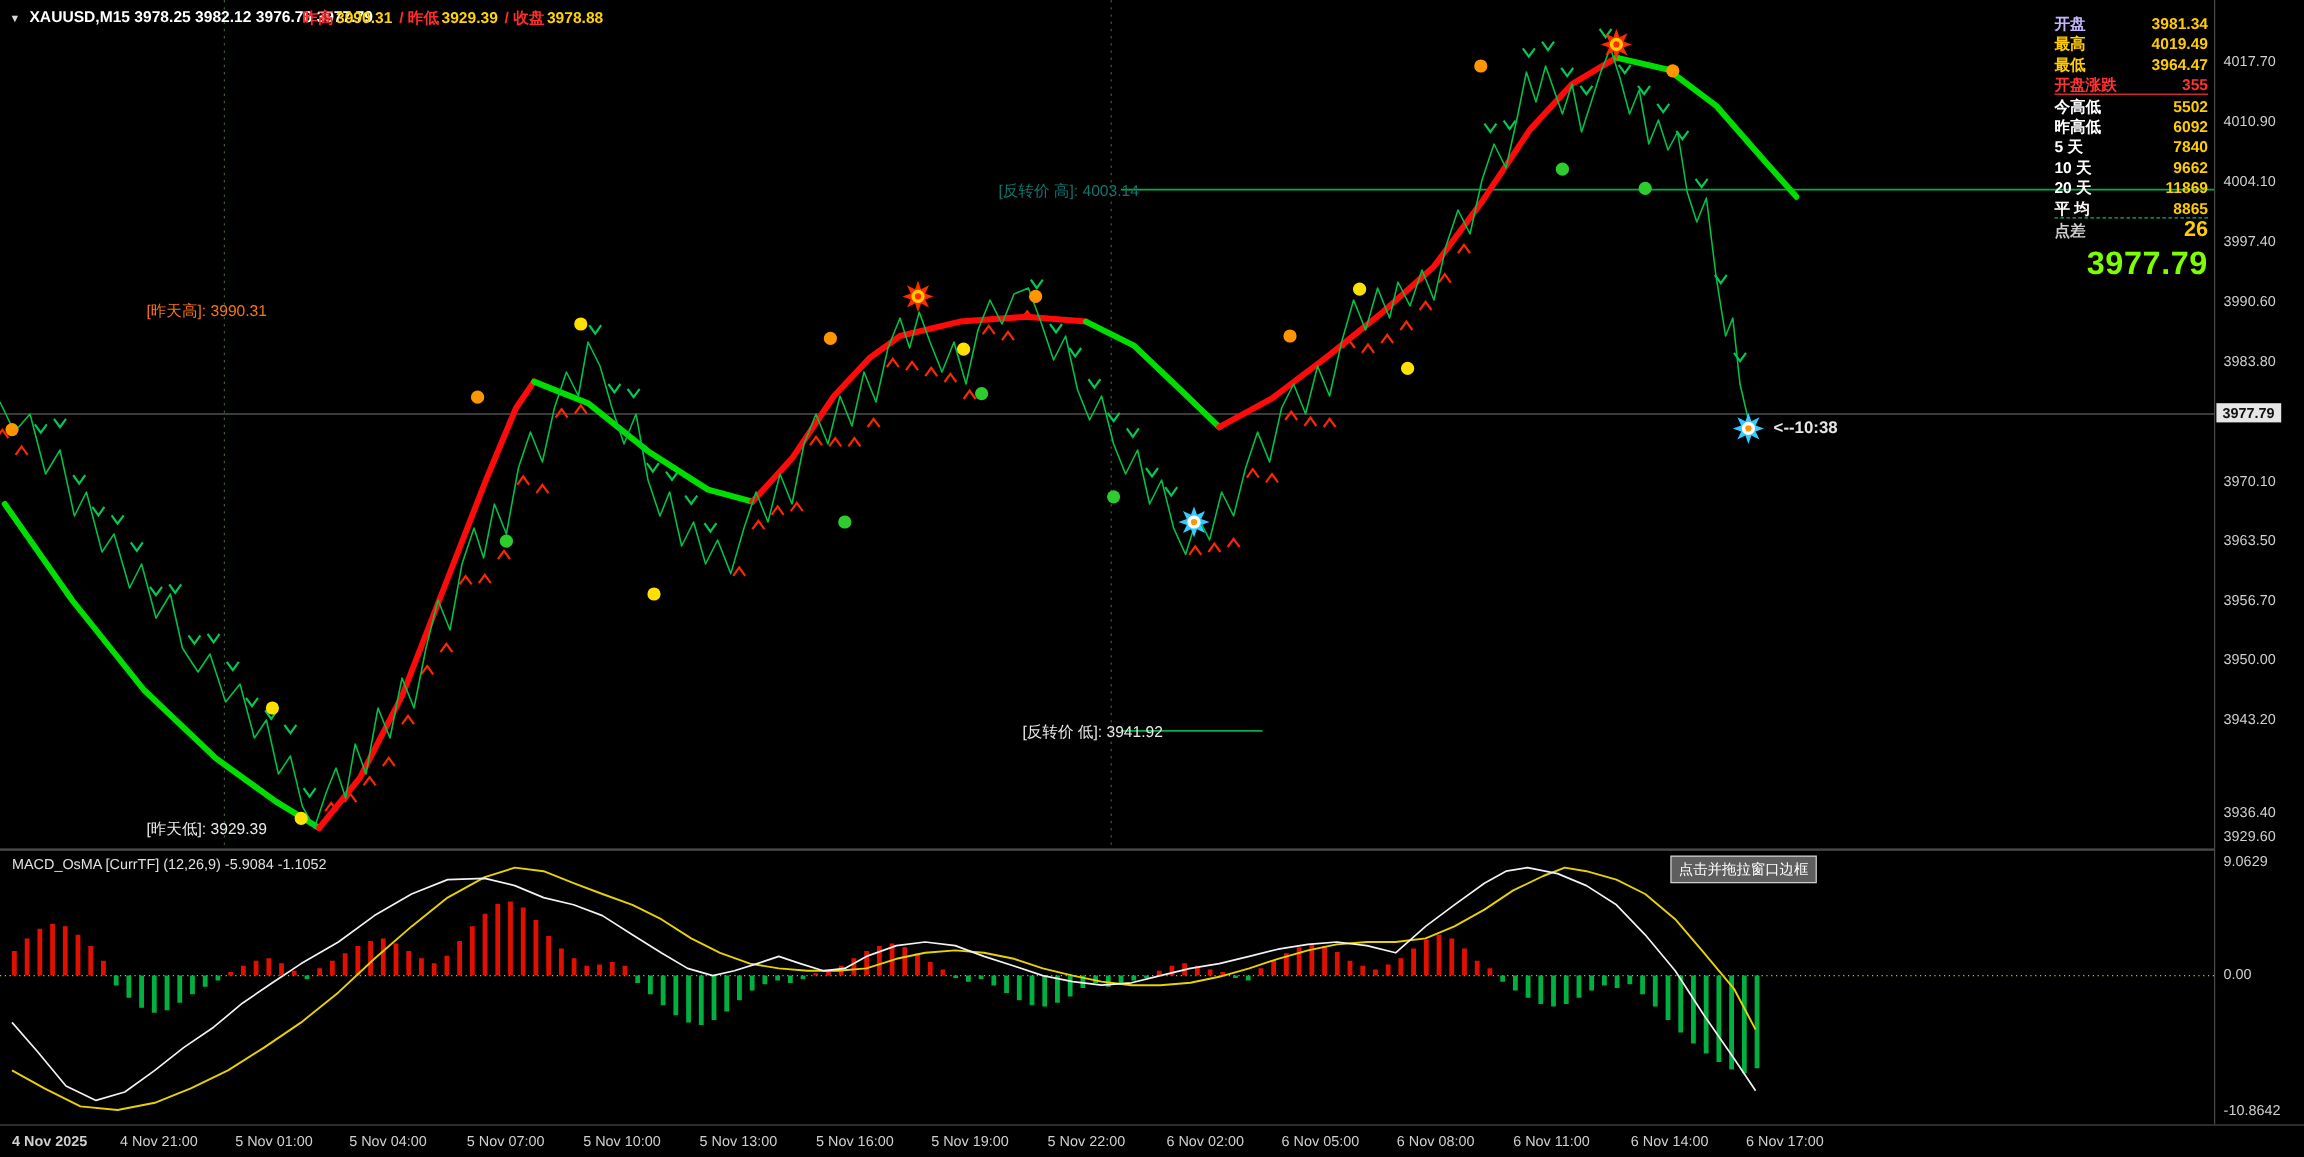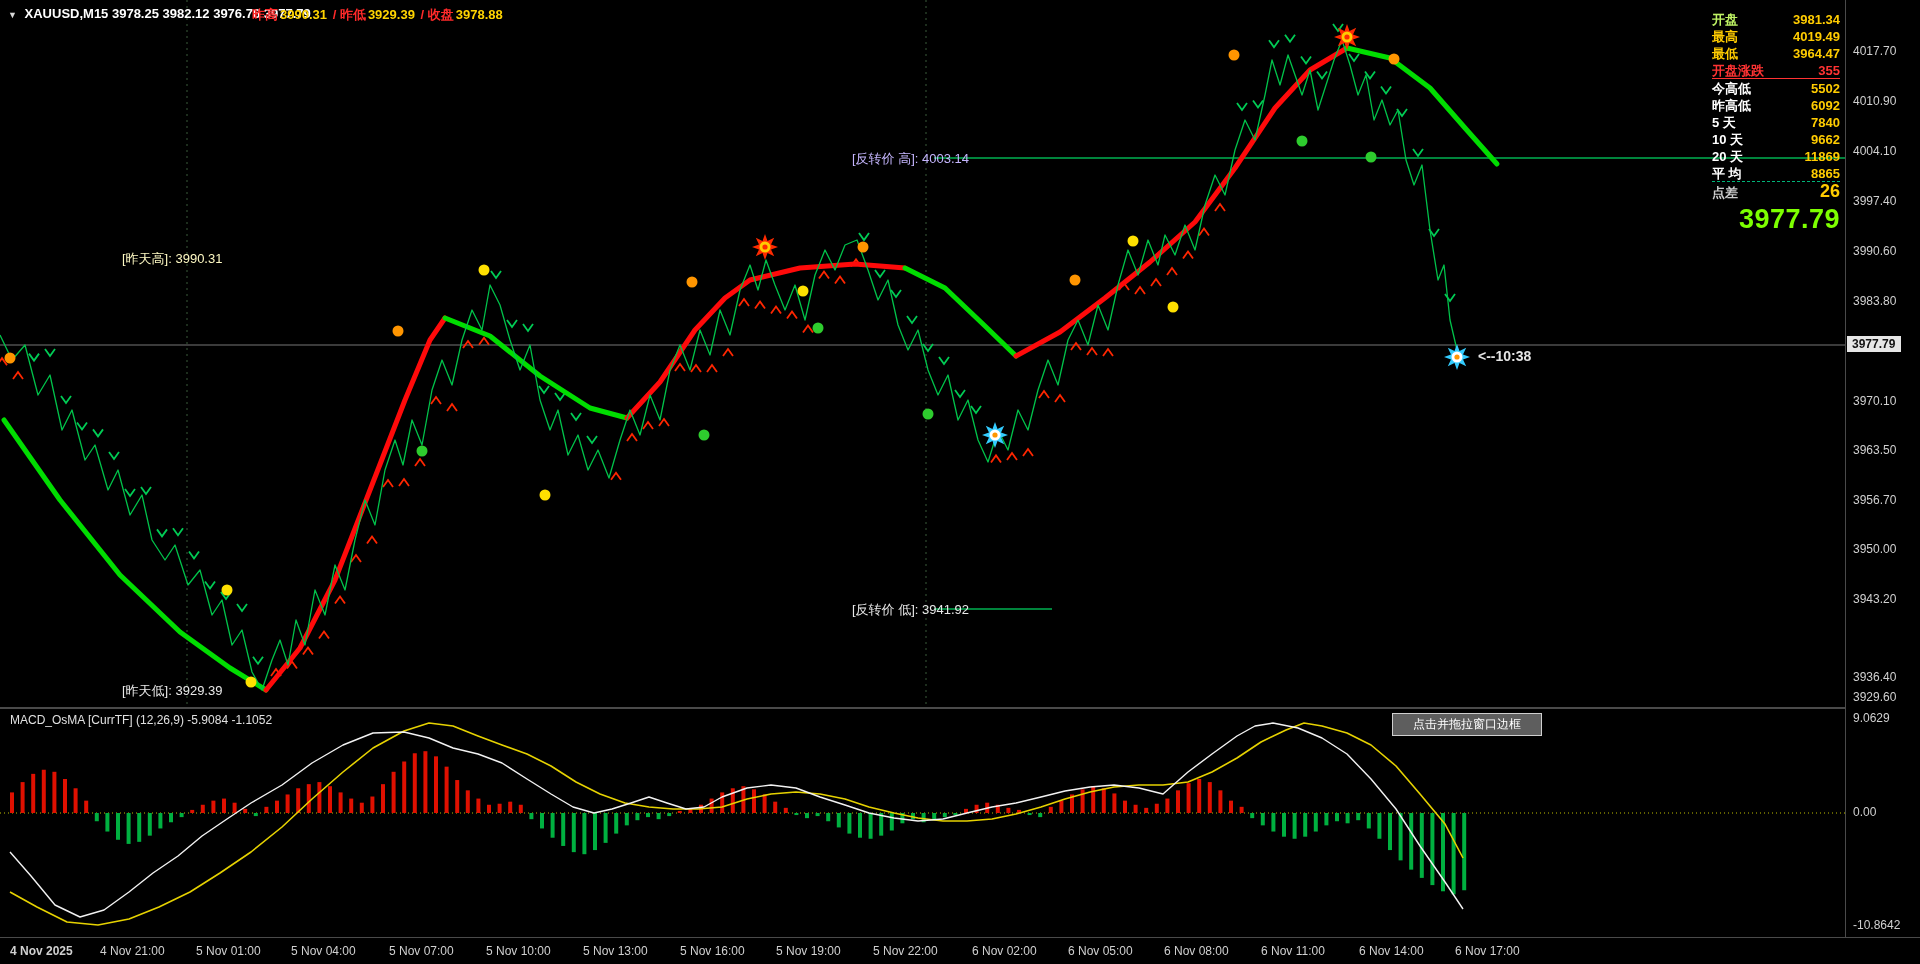--- a/index.html
+++ b/index.html
@@ -17,21 +17,21 @@
   #info-panel{position:absolute;left:1712px;top:12px;width:128px;}
   .info-row{display:flex;justify-content:space-between;align-items:baseline;font-size:13px;font-weight:bold;line-height:15px;margin-bottom:2px;}
   .u-red{border-bottom:1px solid #ff3333;}
   .v-dash{border-bottom:1px dashed #00b478;}
   .big-val{font-size:18px;font-weight:bold;}
   #current-price-big{font-size:27px;font-weight:bold;text-align:right;margin-top:4px;letter-spacing:0.5px;}
   #divider{position:absolute;left:0;top:707px;width:1920px;height:2px;background:#4a4a4a;}
   #macd-area{position:absolute;left:0;top:709px;width:1845px;height:228px;}
   #macd-svg{position:absolute;left:0;top:0;}
   #macd-title{position:absolute;left:10px;top:4px;color:#e0e0e0;font-size:12px;white-space:nowrap;}
-  #tooltip{position:absolute;left:1392px;top:4px;background:#5e5e5e;border:1px solid #cfcfcf;color:#ffffff;font-size:12px;padding:2px 20px;white-space:nowrap;}
+  #tooltip{position:absolute;left:1392px;top:4px;background:#5e5e5e;border:1px solid #cfcfcf;color:#ffffff;font-size:12px;padding:2px 6px;white-space:nowrap;}
   #scale-col{position:absolute;left:1845px;top:0;width:75px;height:937px;border-left:1px solid #4a4a4a;background:#000;}
   .scale-label{position:absolute;left:7px;color:#d0d0d0;font-size:12px;white-space:nowrap;}
   .price-tag{position:absolute;left:1px;background:#e6e6e6;color:#111;font-size:12px;font-weight:bold;padding:1px 6px 1px 5px;}
   #time-axis{position:absolute;left:0;top:937px;width:1920px;height:23px;border-top:1px solid #4a4a4a;background:#000;}
   .time-label{position:absolute;top:6px;color:#d0d0d0;font-size:12px;white-space:nowrap;}
   .time-label.b{font-weight:bold;}
 </style>
 </head>
 <body>
 
@@ -192,21 +192,21 @@
     <span class="rl">昨高</span><span class="yv">3990.31</span>
     <span class="rl">/</span>
     <span class="rl">昨低</span><span class="yv">3929.39</span>
     <span class="rl">/</span>
     <span class="rl">收盘</span><span class="yv">3978.88</span>
   </div>
 
   <div id="info-panel">
 
   <div class="info-row">
-        <span style="color: #bef264;">开盘</span>
+        <span style="color: #c4b5fd;">开盘</span>
         <span style="color: rgb(255, 204, 0);">3981.34</span>
       </div>
       <div class="info-row">
         <span style="color: rgb(255, 204, 0);">最高</span>
         <span style="color: rgb(255, 204, 0);">4019.49</span>
       </div>
       <div class="info-row">
         <span style="color: rgb(255, 204, 0);">最低</span>
         <span style="color: rgb(255, 204, 0);">3964.47</span>
       </div>
@@ -237,23 +237,23 @@
       <div class="info-row v-dash">
         <span style="color: rgb(255, 255, 255);">平 均</span>
         <span style="color: rgb(255, 204, 0);">8865</span>
       </div>
       <div class="info-row">
         <span style="color: rgb(204, 204, 204);">点差</span>
         <span class="big-val" style="color: rgb(255, 204, 0);">26</span>
       </div>
       <div id="current-price-big" style="color: rgb(125, 255, 0);">3977.79</div>
     </div>
-<div class="anno" style="left: 122px; top: 250px; color: #fef9c3;">[昨天高]: 3990.31</div>
+<div class="anno" style="left: 122px; top: 250px; color: #f97316;">[昨天高]: 3990.31</div>
     <div class="anno" style="left: 122px; top: 682px; color: rgb(232, 232, 232);">[昨天低]: 3929.39</div>
-    <div class="anno" style="left: 852px; top: 150px; color: #c4b5fd;">[反转价 高]: 4003.14</div>
+    <div class="anno" style="left: 832px; top: 150px; color: #0f766e;">[反转价 高]: 4003.14</div>
     <div class="anno" style="left: 852px; top: 601px; color: rgb(232, 232, 232);">[反转价 低]: 3941.92</div>
     <div class="anno" style="left: 1478px; top: 348px; color: #e5e5e5; font-weight: bold; font-size: 14px; text-align: right;">&lt;--10:38</div>
   </div>
 
 <div id="divider"></div>
 
 <div id="macd-area">
   <svg id="macd-svg" width="1845" height="228" viewBox="0 0 1845 228">
       <line x1="0" y1="104" x2="1845" y2="104" stroke="#c0c000" stroke-dasharray="1,3"></line>
       <line x1="12" y1="104" x2="12" y2="83.4" stroke="#e01000" stroke-width="4"></line>

